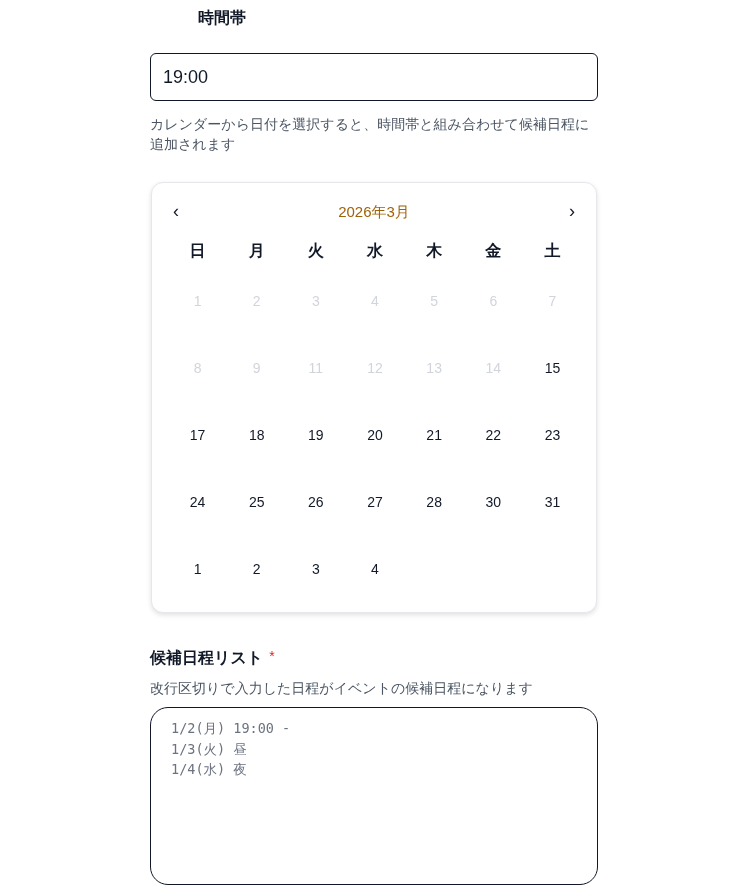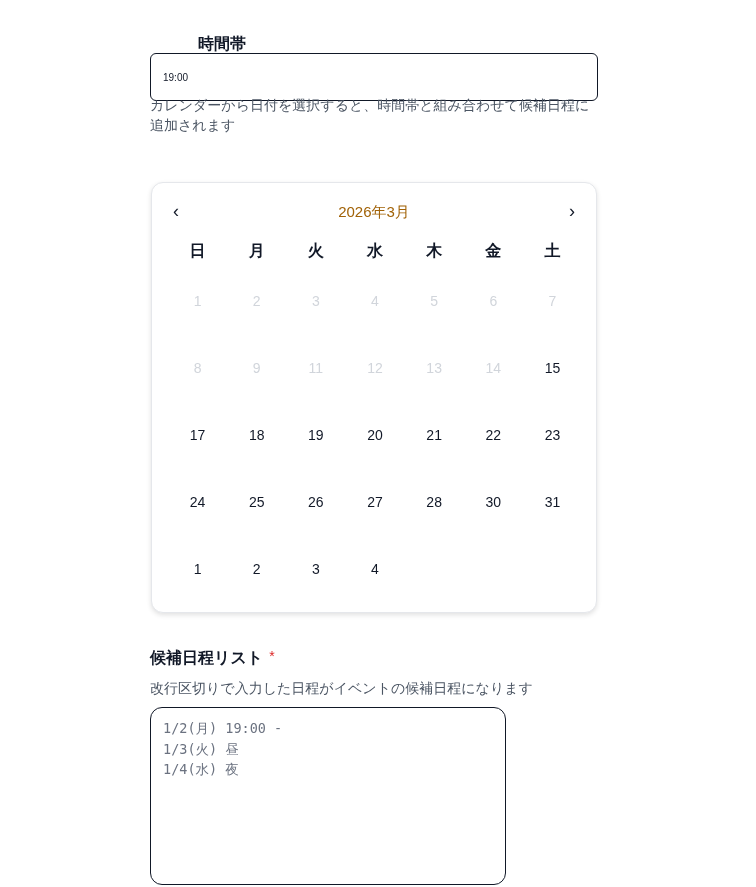--- a/index.html
+++ b/index.html
@@ -2,55 +2,55 @@
 <html><head>
 <meta charset="utf-8">
 <style>
   html, body { margin: 0; padding: 0; background: #ffffff; }
   body { width: 756px; height: 887px; position: relative; overflow: hidden;
          font-family: "Liberation Sans", "DejaVu Sans", sans-serif; color: #111827; }
   .section { position: absolute; left: 150px; width: 448px; }
   .label { font-size: 16px; font-weight: bold; color: #111827; display: flex; align-items: center; gap: 6px; }
   .required { color: #dc2626; font-size: 14px; font-weight: normal; position: relative; top: -3px; }
   .text-input { box-sizing: border-box; width: 448px; height: 48px; border: 1px solid #111827;
-                border-radius: 6px; padding: 0 12px; font-size: 10px; color: #111827;
+                border-radius: 6px; padding: 0 12px; font-size: 18px; color: #111827;
                 display: flex; align-items: center; background: #fff; }
   .hint { font-size: 14px; color: #4b5563; line-height: 20px; }
   .calendar { position: absolute; left: 151px; top: 182px; width: 446px; height: 431px;
               box-sizing: border-box; border: 1px solid #e5e7eb; border-radius: 12px;
               box-shadow: 0 2px 5px rgba(0,0,0,0.12); background: #fff; }
   .cal-header { position: absolute; top: 16px; left: 0; right: 0; height: 24px; }
   .nav-btn { position: absolute; top: 0; width: 24px; height: 24px; display: flex;
              align-items: center; justify-content: center; font-size: 18px; color: #111827; cursor: pointer; }
   .nav-prev { left: 12px; }
   .nav-next { right: 12px; }
   .cal-title { position: absolute; left: 0; right: 0; top: 4px; text-align: center; font-size: 15px; color: #a16207; }
   .weekdays { position: absolute; top: 58px; left: 16px; width: 414px; display: grid; grid-template-columns: repeat(7, 1fr); }
   .weekday { text-align: center; font-size: 16px; font-weight: bold; color: #111827; }
   .days { position: absolute; top: 84px; left: 16px; width: 414px; display: grid;
           grid-template-columns: repeat(7, 1fr); grid-auto-rows: 67px; }
   .day { display: flex; align-items: center; justify-content: center; font-size: 14px; color: #111827; cursor: pointer; }
   .day.disabled { color: #d1d5db; cursor: default; }
-  .textarea { box-sizing: border-box; width: 356px; height: 178px; border: 1px solid #111827;
-              border-radius: 12px; padding: 10px 12px; background: #fff; }
+  .textarea { box-sizing: border-box; width: 448px; height: 178px; border: 1px solid #111827;
+              border-radius: 18px; padding: 10px 20px; background: #fff; }
   .placeholder-line { font-family: "DejaVu Sans Mono", "Liberation Mono", monospace; font-size: 13.5px;
                       color: #6b7280; line-height: 20.5px; white-space: pre; }
 </style>
 </head>
 <body>
 
-<div class="section" style="top:34px;padding-left:48px;">
+<div class="section" style="top:8px;padding-left:48px;">
   <div class="label">時間帯</div>
 </div>
 <div class="section" style="top:53px;">
   <div class="text-input">
     <span>19:00</span>
   </div>
 </div>
-<div class="section" style="top:95px;">
+<div class="section" style="top:114px;">
   <div class="hint">カレンダーから日付を選択すると、時間帯と組み合わせて候補日程に追加されます</div>
 </div>
 
 <div class="calendar">
   <div class="cal-header">
     <div class="nav-btn nav-prev">
       <span>‹</span>
     </div>
     <div class="cal-title">2026年3月</div>
     <div class="nav-btn nav-next">

